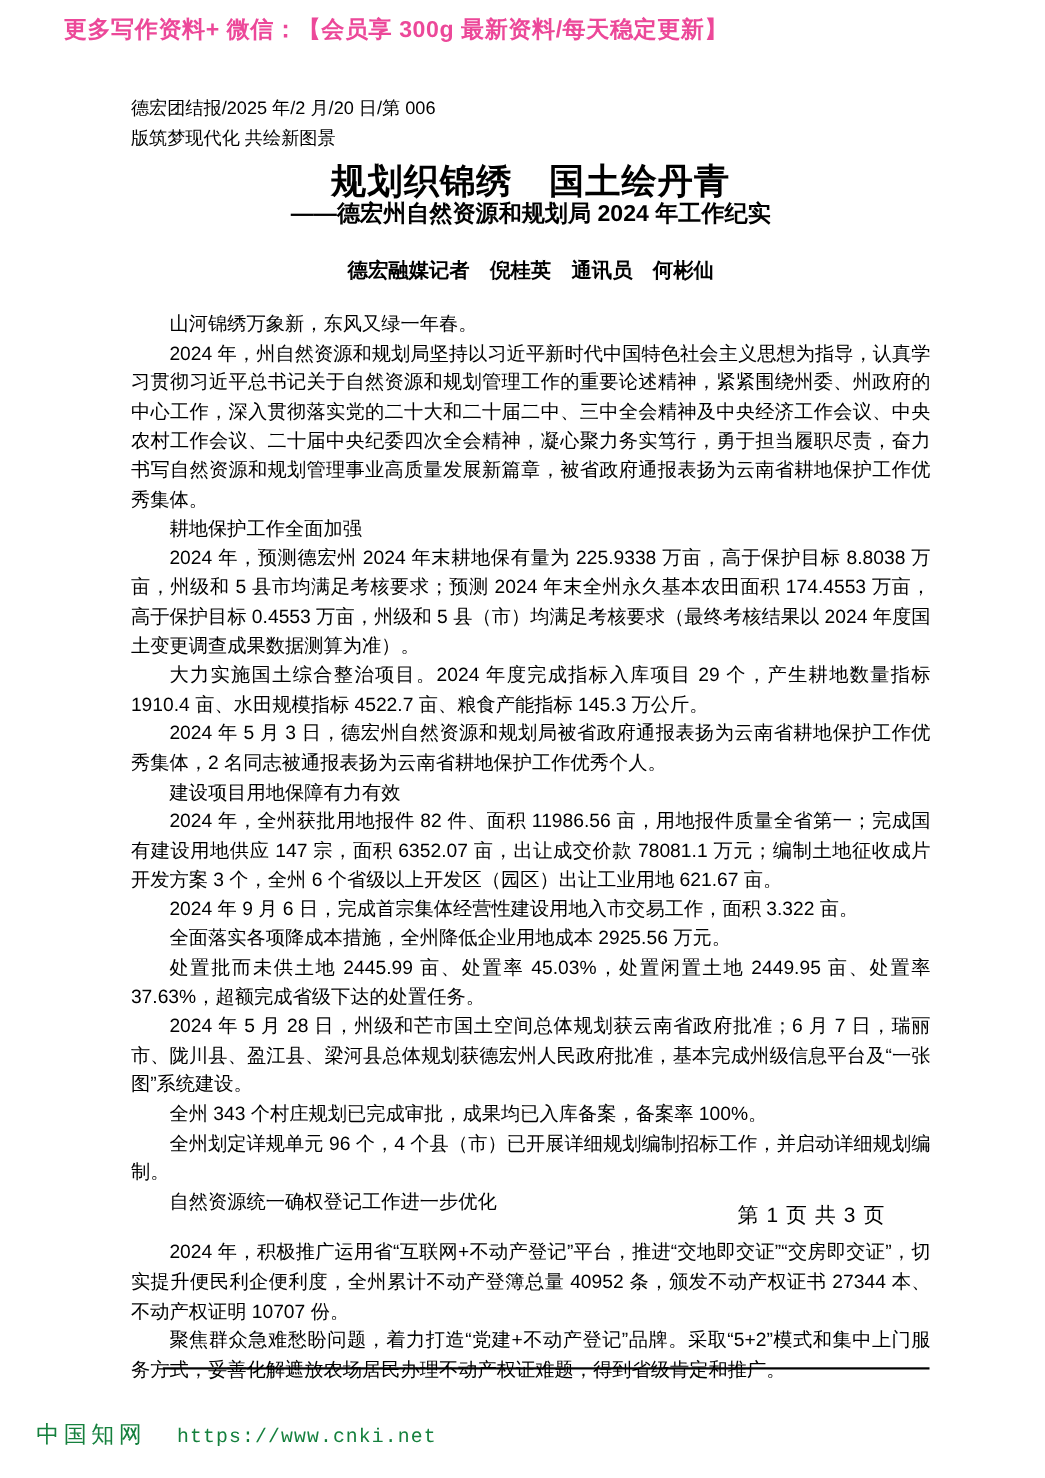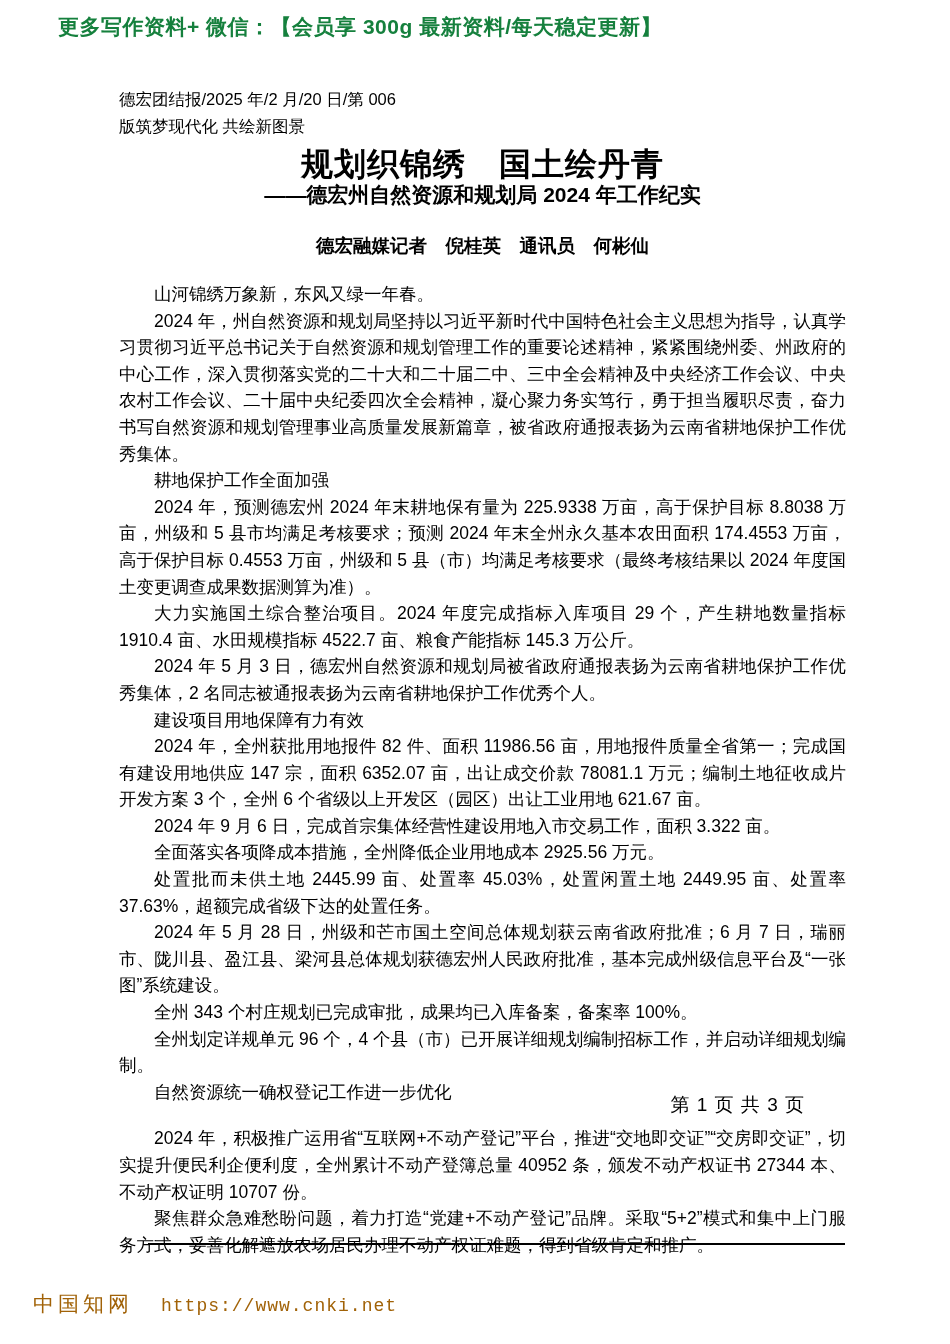--- a/index.html
+++ b/index.html
@@ -3,21 +3,21 @@
 <meta charset="utf-8">
 <style>
   html,body{margin:0;padding:0;background:#ffffff;}
   .page{
     position:relative;width:950px;height:1344px;background:#ffffff;
     overflow:hidden;color:#000;
     font-family:"Liberation Sans","DejaVu Sans",sans-serif;
   }
   .banner{
     position:absolute;left:58px;top:13px;
-    font-size:21px;font-weight:bold;color:#15803d;
+    font-size:21px;font-weight:bold;color:#ec4899;
     letter-spacing:0.5px;white-space:nowrap;
   }
   .content{position:absolute;left:119px;top:86px;width:727px;}
   .src-line{font-size:16.5px;line-height:27px;text-align:left;}
   .title{
     margin:8px 0 0 0;text-align:center;
     font-size:32px;font-weight:bold;letter-spacing:1px;line-height:32px;
   }
   .subtitle{
     margin-top:1px;text-align:center;
@@ -36,21 +36,21 @@
   .page-indicator{
     position:absolute;top:1092px;right:145px;
     font-size:19px;letter-spacing:1px;
   }
   .divider{
     position:absolute;top:1243px;left:148px;width:697px;height:2px;
     background:#000;
   }
   .cnki{
     position:absolute;left:33px;top:1290px;
-    color:#a16207;display:flex;align-items:baseline;gap:28px;
+    color:#15803d;display:flex;align-items:baseline;gap:28px;
   }
   .cnki .brand{
     font-size:21px;letter-spacing:4px;
     font-family:"Liberation Serif","DejaVu Serif",serif;
   }
   .cnki .url{
     font-size:18px;letter-spacing:1px;
     font-family:"Liberation Mono","DejaVu Sans Mono",monospace;
   }
 </style>

